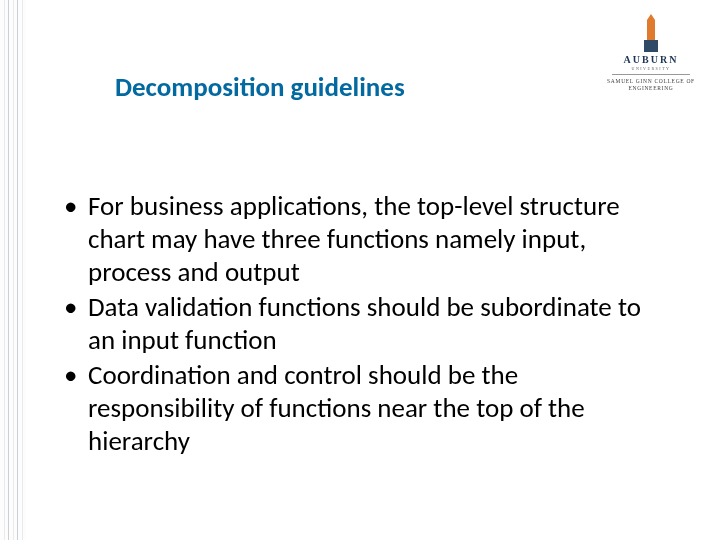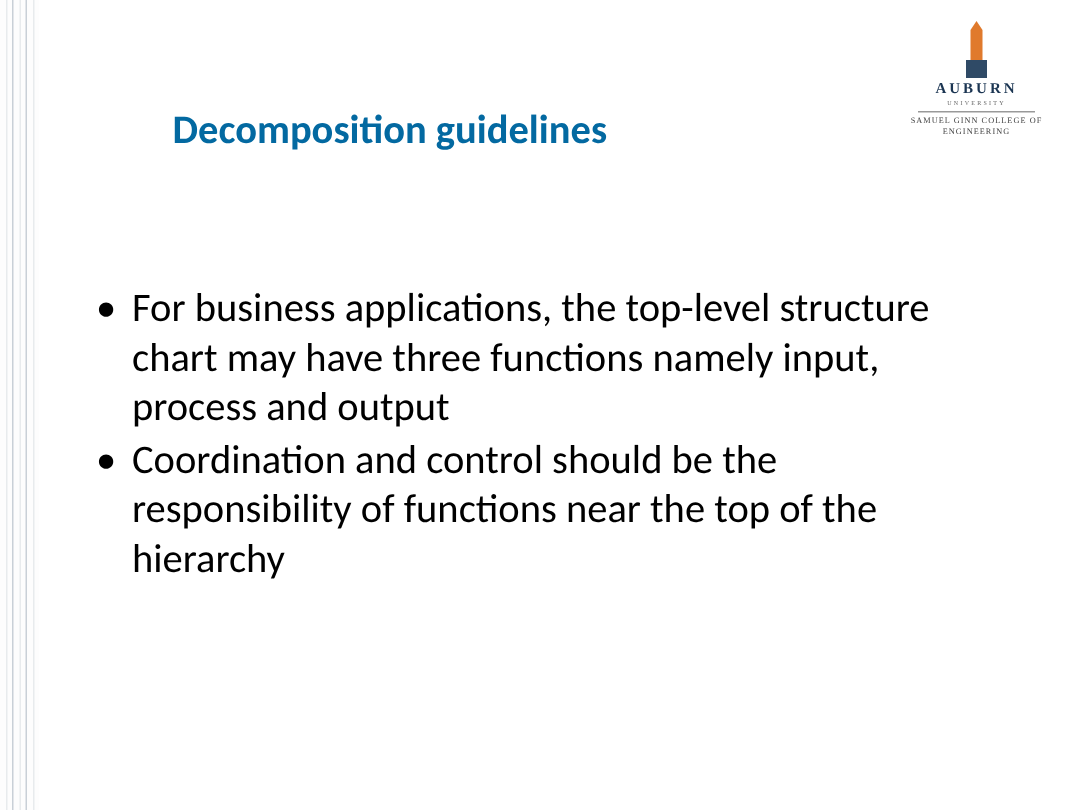--- a/index.html
+++ b/index.html
@@ -129,14 +129,15 @@
   <div class="logo-name">AUBURN</div>
   <div class="logo-sub1">UNIVERSITY</div>
   <div class="logo-divider"></div>
   <div class="logo-sub2">SAMUEL GINN COLLEGE OF ENGINEERING</div>
 </div>
 
 <h1 class="title">Decomposition guidelines</h1>
 
 <ul class="bullets">
   <li>For business applications, the top-level structure chart may have three functions namely input, process and output</li>
+  <li>Data validation functions should be subordinate to an input function</li>
   <li>Coordination and control should be the responsibility of functions near the top of the hierarchy</li>
 </ul>
 
 </body></html>

